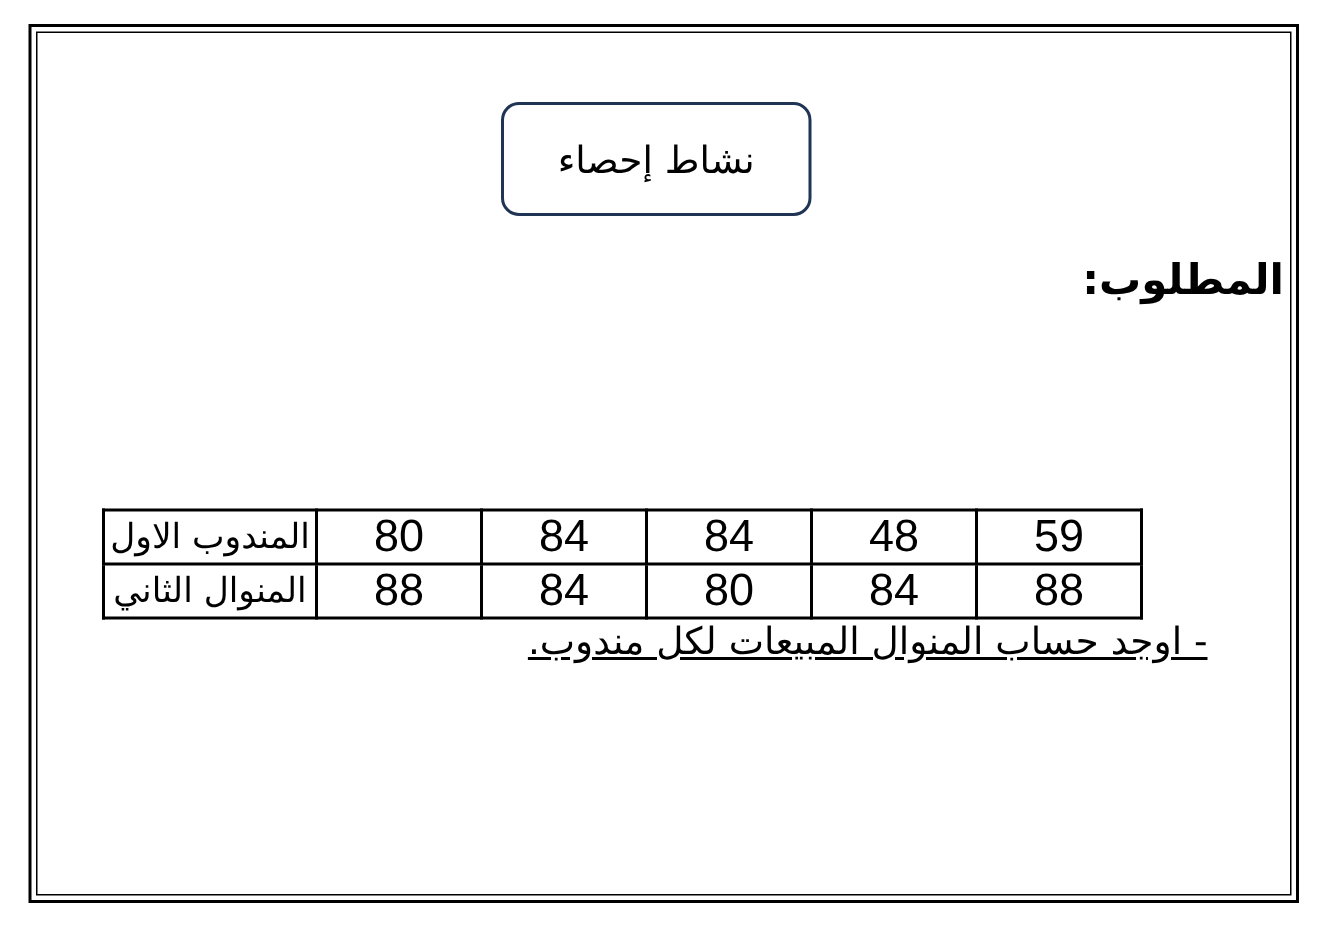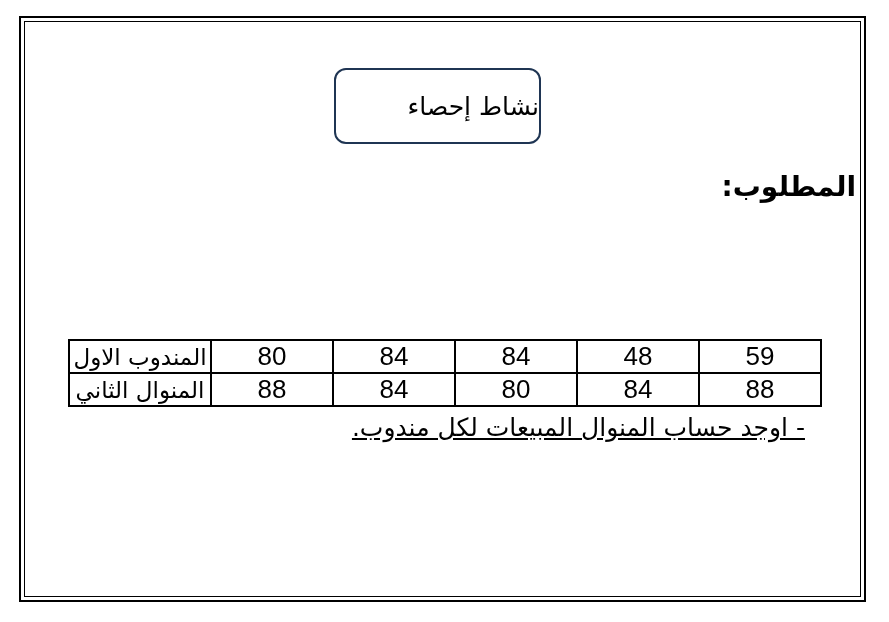--- a/index.html
+++ b/index.html
@@ -30,21 +30,21 @@
 
   
   .title-box {
     position: absolute;
     left: 334px; top: 68px;
     width: 207px; height: 76px;
     border: 2px solid #1f3553;
     border-radius: 12px;
     display: flex;
     align-items: center;
-    justify-content: flex-start;
+    justify-content: center;
     font-size: 25px;
     direction: rtl;
   }
 
   .required {
     position: absolute;
     top: 170px; right: 33px;
     direction: rtl;
     font-size: 28px;
     font-weight: bold;
@@ -72,23 +72,23 @@
     text-align: center;
     vertical-align: middle;
     margin-top: 32px;
   }
   .label-cell {
     width: 142px;
     direction: rtl;
     font-size: 23px;
   }
   .num-cell {
-    width: 122px;
+    width: 110px;
     font-family: "Liberation Sans", "DejaVu Sans", sans-serif;
-    font-size: 26px;
+    font-size: 30px;
   }
 
   .task {
     position: absolute;
     top: 413px; right: 84px;
     direction: rtl;
     font-size: 25px;
     text-decoration: underline;
   }
 </style>

